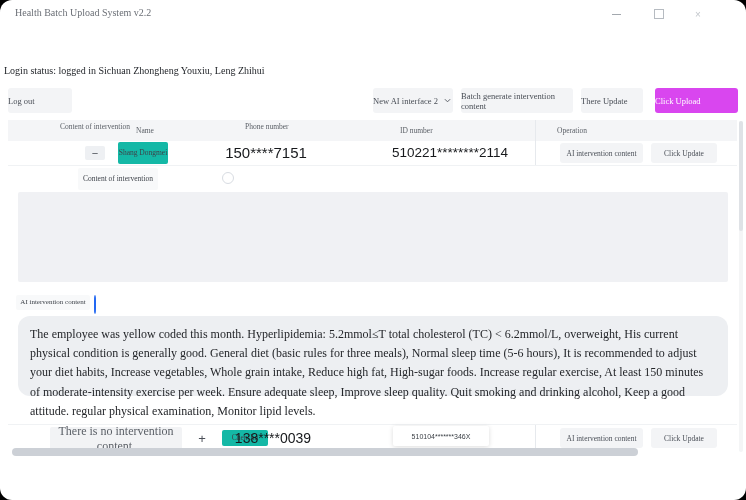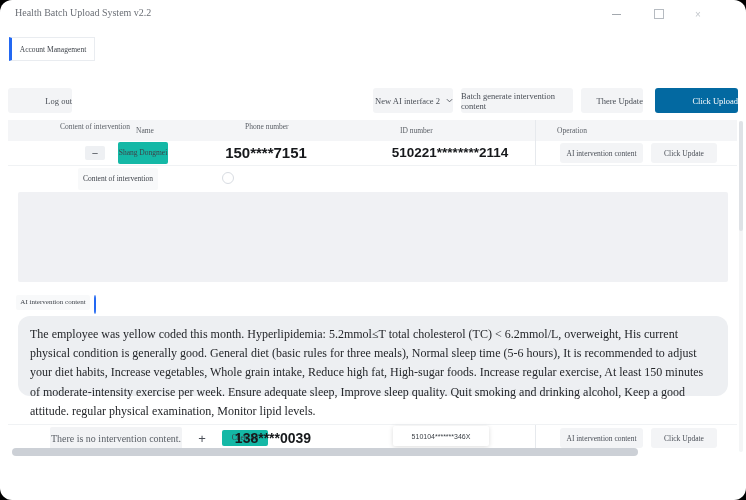--- a/index.html
+++ b/index.html
@@ -10,32 +10,32 @@
   .win-title{left:15px;top:7px;font-size:10px;color:#6b6f76;}
   .win-ctrl{top:6px;width:22px;height:16px;display:flex;align-items:center;justify-content:center;}
   .min-glyph{display:block;width:9px;height:1px;background:#a3a8ae;}
   .max-glyph{display:block;width:8px;height:8px;border:1px solid #b6bbc1;background:#fff;}
   .close-glyph{font-size:10px;color:#c3c7cc;font-family:"Liberation Sans",sans-serif;}
   
   .tab{left:9px;top:37px;width:82px;height:22px;border:1px solid #e9ecf0;border-left:3px solid #2368f2;
        display:flex;align-items:center;justify-content:center;font-size:7.5px;color:#3e434a;background:#fff;}
   .login-line{left:4px;top:65px;font-size:10px;color:#1d2025;}
   
-  .btn{background:#f3f4f6;border-radius:3px;display:flex;align-items:center;justify-content:flex-end;
+  .btn{background:#f3f4f6;border-radius:3px;display:flex;align-items:center;justify-content:flex-start;
        font-size:8.5px;color:#4a4f57;cursor:pointer;}
-  .btn.primary{background:#0369a1;color:#fff;}
+  .btn.primary{background:#d946ef;color:#fff;}
   .chev{width:7px;height:7px;margin-left:6px;}
   .chev svg{display:block;}
   
   .thead{left:8px;top:120px;width:729px;height:21px;background:#f4f5f7;border-bottom:1px solid #e9ebee;}
   .th{font-size:7.5px;color:#5a5f66;line-height:1.25;}
   .chip{background:#14b8a6;display:flex;align-items:center;justify-content:center;text-align:center;
         font-size:7.5px;color:#3e434a;line-height:1.25;border-radius:2px;}
   .graychip{background:#f2f3f5;color:#5a5f66;}
-  .num{font-family:"Liberation Sans",sans-serif;color:#17191c;font-weight:bold;}
+  .num{font-family:"Liberation Sans",sans-serif;color:#17191c;}
   .expand-btn{background:#eef0f3;border-radius:2px;display:flex;align-items:center;justify-content:center;
               font-size:11px;color:#4a4f57;font-family:"Liberation Sans",sans-serif;cursor:pointer;}
   .op-btn{background:#f3f4f6;border-radius:3px;display:flex;align-items:center;justify-content:center;
           font-size:7.5px;color:#4a4f57;cursor:pointer;}
   .vline{width:1px;background:#e6e9ed;}
   .rowline{height:1px;background:#f0f2f4;}
   
   .radio{width:12px;height:12px;border-radius:50%;border:1px solid #d8dce2;background:#fff;box-sizing:border-box;}
   .radio.checked{background:#2368f2;border-color:#2368f2;position:relative;}
   .radio.checked .dot{position:absolute;left:4px;top:4px;width:4px;height:4px;border-radius:50%;background:#fff;}
@@ -61,25 +61,23 @@
     <span class="min-glyph"></span>
   </div>
   <div class="abs win-ctrl" style="left:648px;">
     <span class="max-glyph"></span>
   </div>
   <div class="abs win-ctrl" style="left:687px;">
     <span class="close-glyph">×</span>
   </div>
 
   
-  <div class="abs tab">
-    <span>Account Management</span>
-  </div>
 
   
+  <div class="abs login-line">Login status: logged in Sichuan Zhongheng Youxiu, Leng Zhihui</div>
 
   
   <div class="abs btn" style="left:8px;top:88px;width:64px;height:25px;">
     <span>Log out</span>
   </div>
   <div class="abs btn" style="left:373px;top:88px;width:80px;height:25px;">
     <span>New AI interface 2</span>
     <span class="chev">
       <svg width="7" height="7" viewBox="0 0 8 8">
           <polyline points="1,2.5 4,5.5 7,2.5" fill="none" stroke="#5a5f66" stroke-width="1.1"></polyline>
@@ -134,21 +132,21 @@
   <div class="abs chip" style="left:16px;top:295px;width:74px;height:15px;background:#f8f9fa;font-size:7px;">
     <span>AI intervention content</span>
   </div>
   <span class="abs radio checked" style="left:94px;top:296px;"><span class="dot"></span></span>
 
   <div class="abs ai-textbox" style="left:18px;top:316px;width:710px;height:80px;">The employee was yellow coded this month. Hyperlipidemia: 5.2mmol≤T total cholesterol (TC) &lt; 6.2mmol/L, overweight, His current physical condition is generally good. General diet (basic rules for three meals), Normal sleep time (5-6 hours), It is recommended to adjust your diet habits, Increase vegetables, Whole grain intake, Reduce high fat, High-sugar foods. Increase regular exercise, At least 150 minutes of moderate-intensity exercise per week. Ensure adequate sleep, Improve sleep quality. Quit smoking and drinking alcohol, Keep a good attitude. regular physical examination, Monitor lipid levels.</div>
 
   
   <div class="abs rowline" style="left:8px;top:424px;width:729px;"></div>
   <div class="abs" style="left:8px;top:425px;width:729px;height:27px;background:#fff;"></div>
-  <div class="abs chip graychip" style="left:50px;top:427px;width:132px;height:24px;font-size:10px;">
+  <div class="abs chip graychip" style="left:50px;top:427px;width:132px;height:24px;font-size:12px;justify-content:flex-end;">
     <span>There is no intervention content.</span>
   </div>
   <div class="abs" style="left:192px;top:429px;width:20px;height:18px;display:flex;align-items:center;justify-content:center;font-size:13px;color:#4a4f57;font-family:'Liberation Sans',sans-serif;cursor:pointer;">
     <span>+</span>
   </div>
   <div class="abs chip" style="left:222px;top:430px;width:46px;height:16px;">
     <span>Chen Jin</span>
   </div>
   <div class="abs num" style="left:233px;top:430px;width:80px;text-align:center;font-size:14px;">138****0039</div>
   <div class="abs id-float" style="left:393px;top:426px;width:96px;height:20px;">

